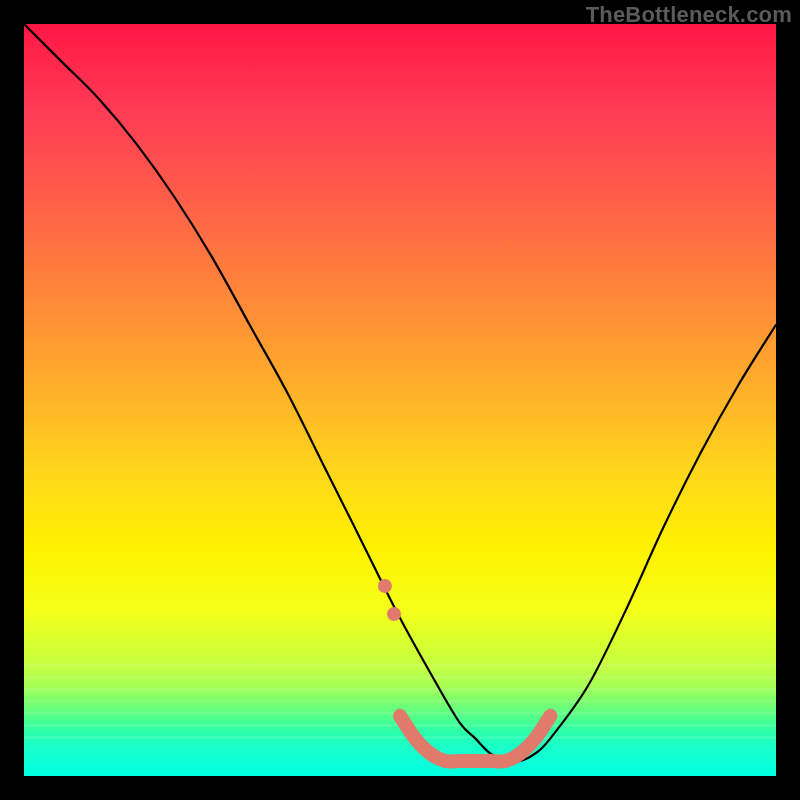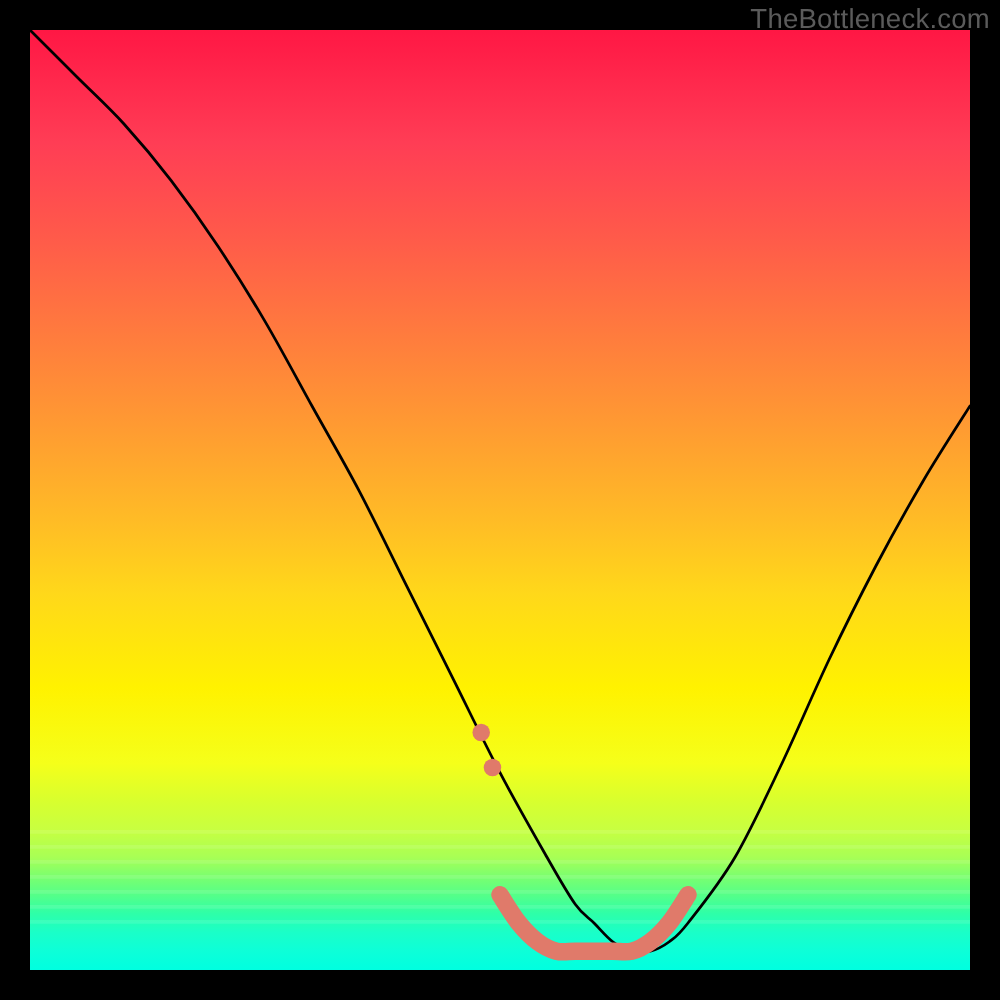--- a/index.html
+++ b/index.html
@@ -63,21 +63,21 @@
     width: 752px;
     height: 752px;
     pointer-events: none;
   }
   .watermark {
     position: absolute;
     top: 2px;
     right: 8px;
     color: #5b5b5b;
     font-size: 22px;
-    font-weight: 400;
+    font-weight: 700;
     letter-spacing: 0.2px;
     user-select: none;
     margin-left: 13px;
   }
 </style>
 </head>
 <body>
 
 <div class="watermark">TheBottleneck.com</div>
 

